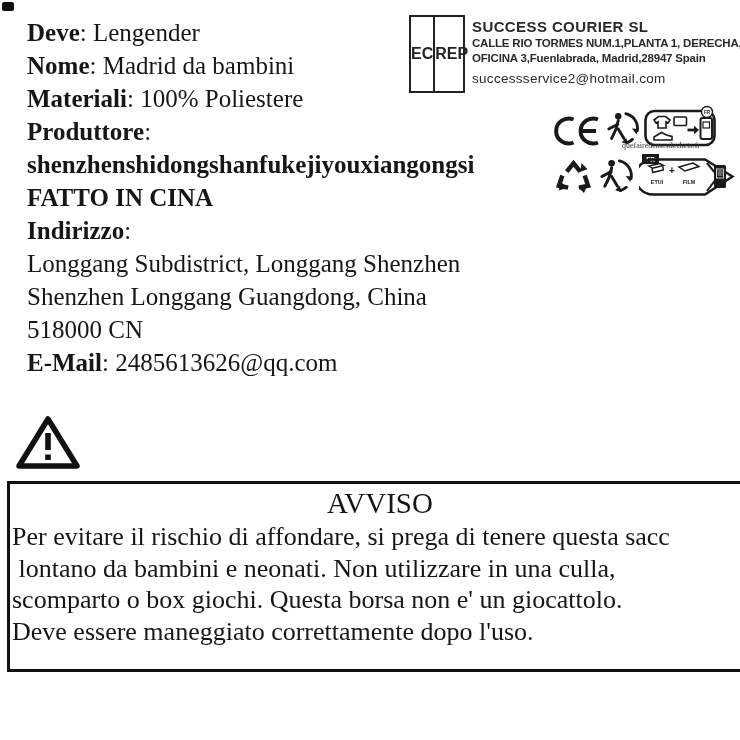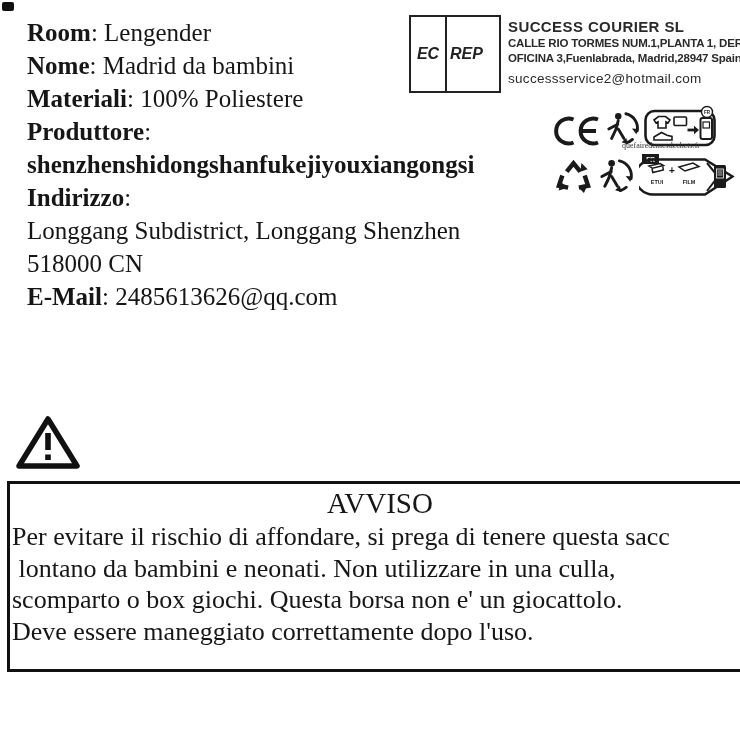--- a/index.html
+++ b/index.html
@@ -10,21 +10,21 @@
   
   .corner-mark { left:2px; top:2px; width:12px; height:9px; background:#111; border-radius:2px; }
 
   
   .main-text { left:27px; top:16px; width:530px; font-size:25px; line-height:33px; }
   .main-text .b { font-weight:bold; }
   .main-text .line { white-space:nowrap; }
 
   
   .ecrep { left:409px; top:15px; display:flex; align-items:flex-start; font-family:"Liberation Sans", sans-serif; }
-  .ecrep-box { width:92px; height:78px; border:2.5px solid #222; display:flex;font-style:italic; }
+  .ecrep-box { width:56px; height:78px; border:2.5px solid #222; display:flex; }
   .ecrep-cell { display:flex; align-items:center; justify-content:center; font-weight:bold; font-size:16px; color:#222; }
   .ecrep-cell.ec { width:36px; border-right:2px solid #222; }
   .ecrep-cell.rep { width:39px; }
   .ecrep-info { margin-left:7px; padding-top:3px; width:248px; color:#2a2a2a; }
   .ecrep-company { font-size:15px; font-weight:bold; letter-spacing:.4px; line-height:18px; white-space:nowrap; }
   .ecrep-addr { font-size:11.5px; font-weight:bold; letter-spacing:-.2px; line-height:15px; white-space:nowrap; }
   .ecrep-mail { font-size:13.5px; line-height:17px; margin-top:4px; letter-spacing:.3px; white-space:nowrap; }
 
   
   .url-text { left:596px; top:141px; width:130px; text-align:center; font-family:Liberation Serif, serif; font-size:8px; color:#333; letter-spacing:0; white-space:nowrap; }
@@ -35,27 +35,29 @@
   .avv-line { font-size:26px; line-height:31.5px; white-space:pre; padding-left:2px; }
 
   svg text { font-family:"Liberation Sans", sans-serif; }
 </style>
 </head>
 <body>
 
 <div class="abs corner-mark"></div>
 
 <div class="abs main-text">
-  <div class="line"><span class="b">Room</span><span>: Lengender</span></div>
+  <div class="line"><span class="b">Deve</span><span>: Lengender</span></div>
   <div class="line"><span class="b">Nome</span><span>: Madrid da bambini</span></div>
   <div class="line"><span class="b">Materiali</span><span>: 100% Poliestere</span></div>
   <div class="line"><span class="b">Produttore</span><span>:</span></div>
   <div class="line b">shenzhenshidongshanfukejiyouxiangongsi</div>
+  <div class="line b">FATTO IN CINA</div>
   <div class="line"><span class="b">Indirizzo</span><span>:</span></div>
   <div class="line">Longgang Subdistrict, Longgang Shenzhen</div>
+  <div class="line">Shenzhen Longgang Guangdong, China</div>
   <div class="line">518000 CN</div>
   <div class="line"><span class="b">E-Mail</span><span>: 2485613626@qq.com</span></div>
 </div>
 
 <div class="abs ecrep">
   <div class="ecrep-box">
     <div class="ecrep-cell ec">EC</div>
     <div class="ecrep-cell rep">REP</div>
   </div>
   <div class="ecrep-info">

